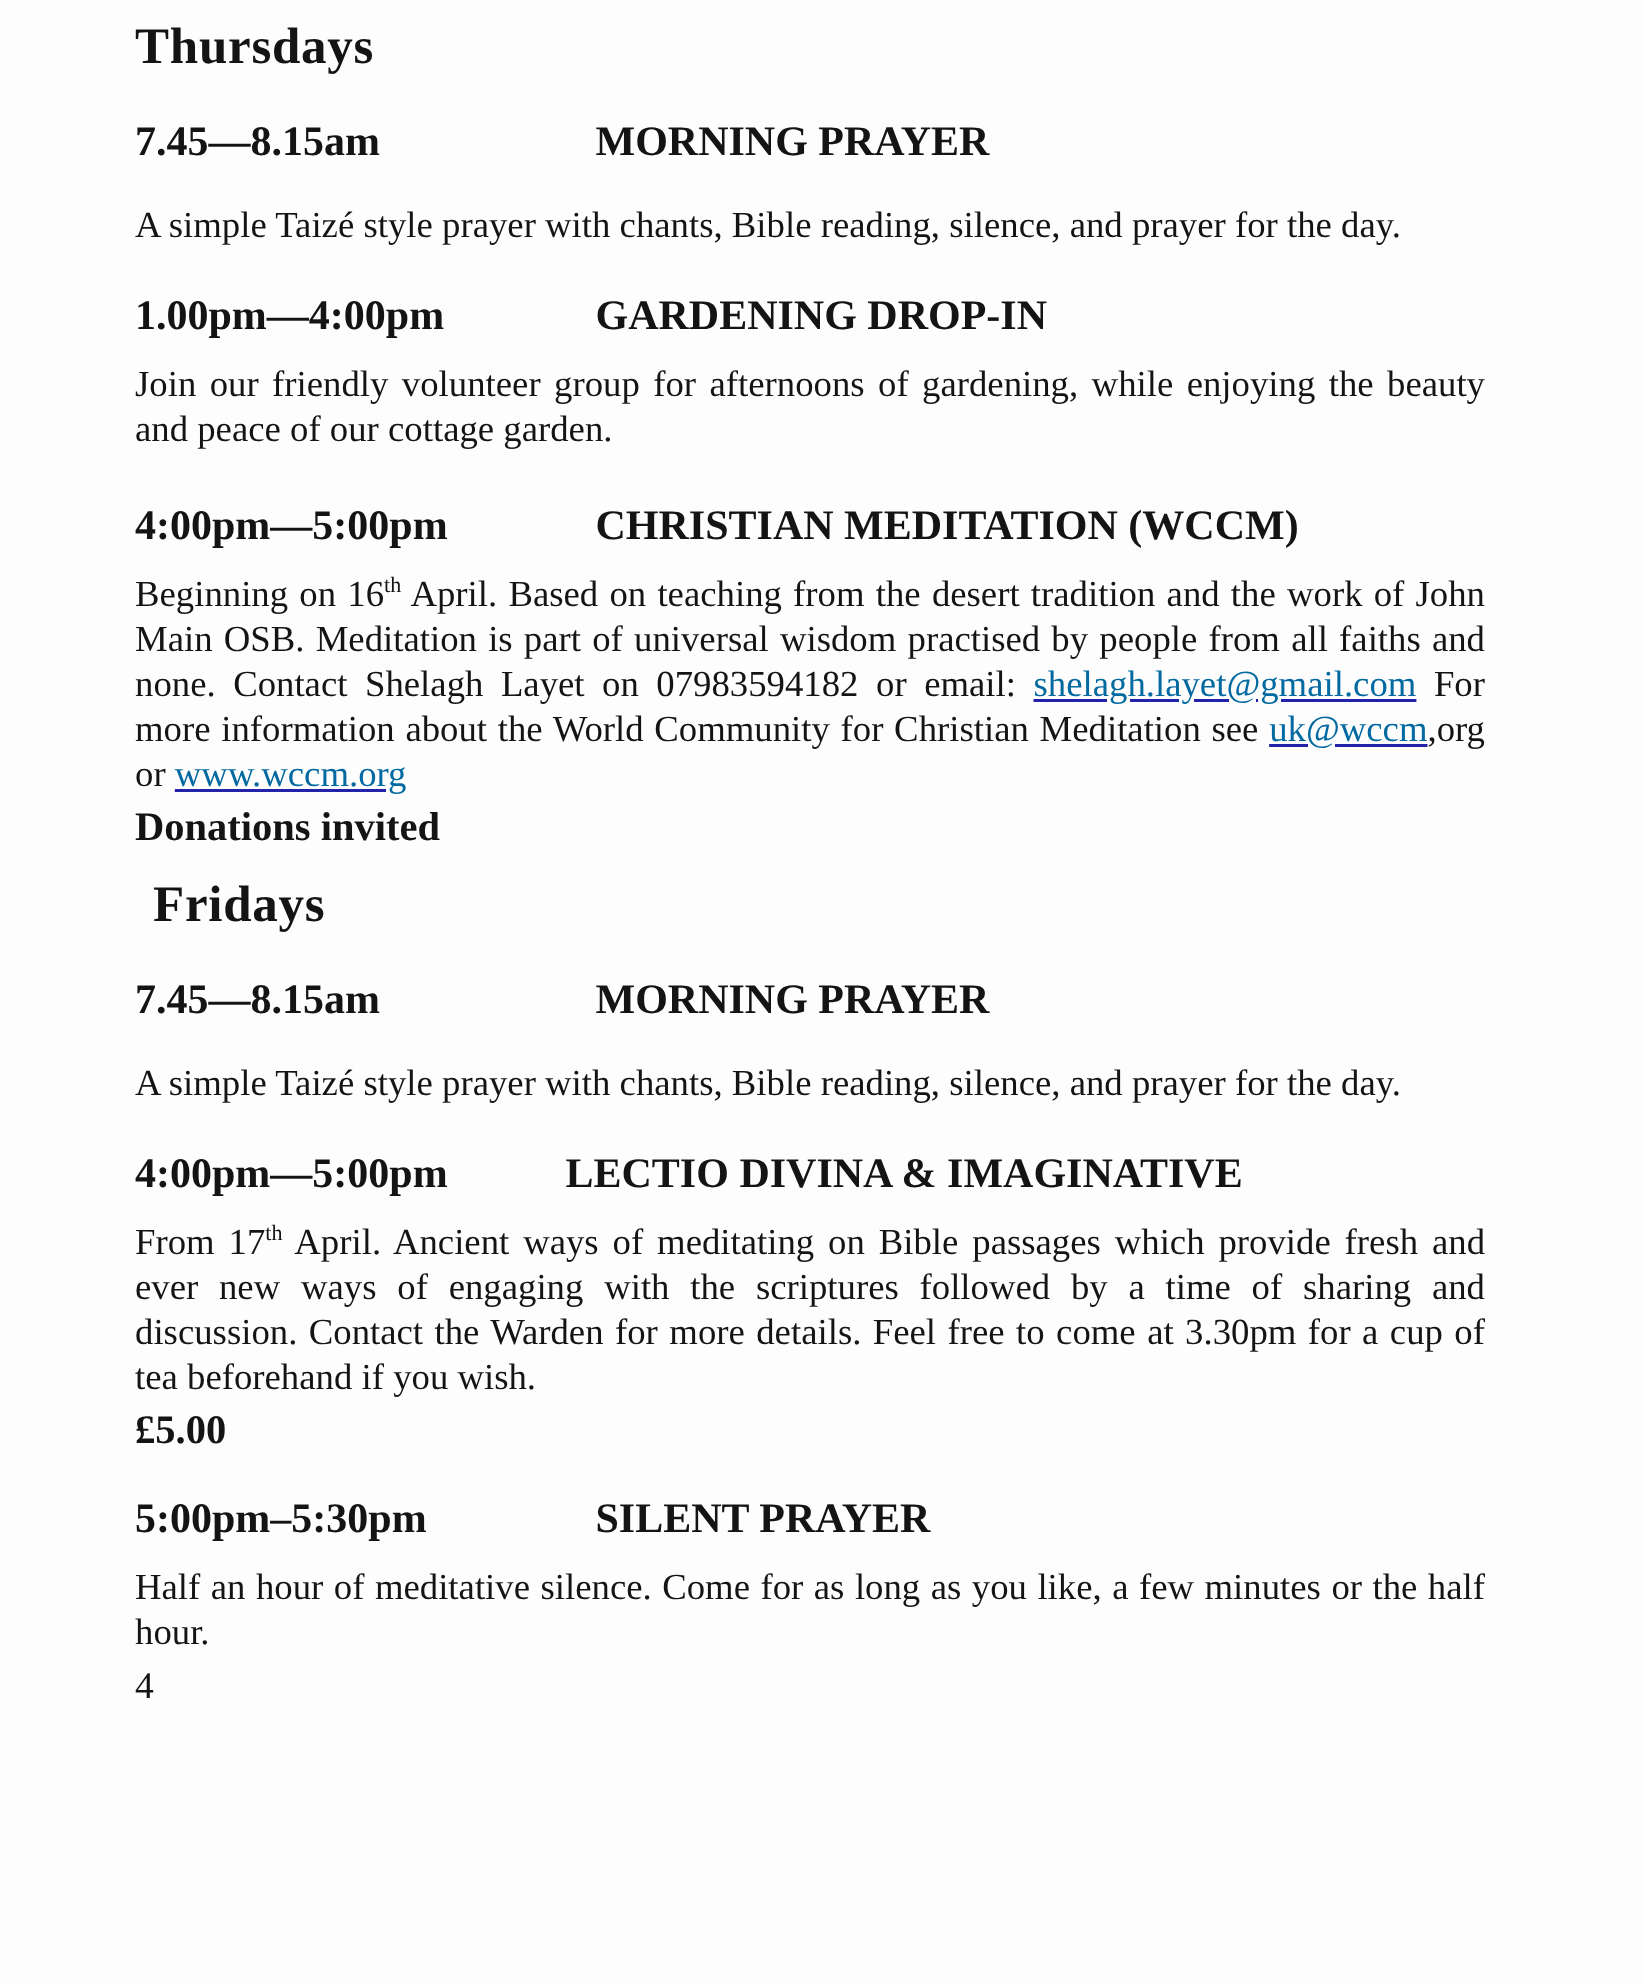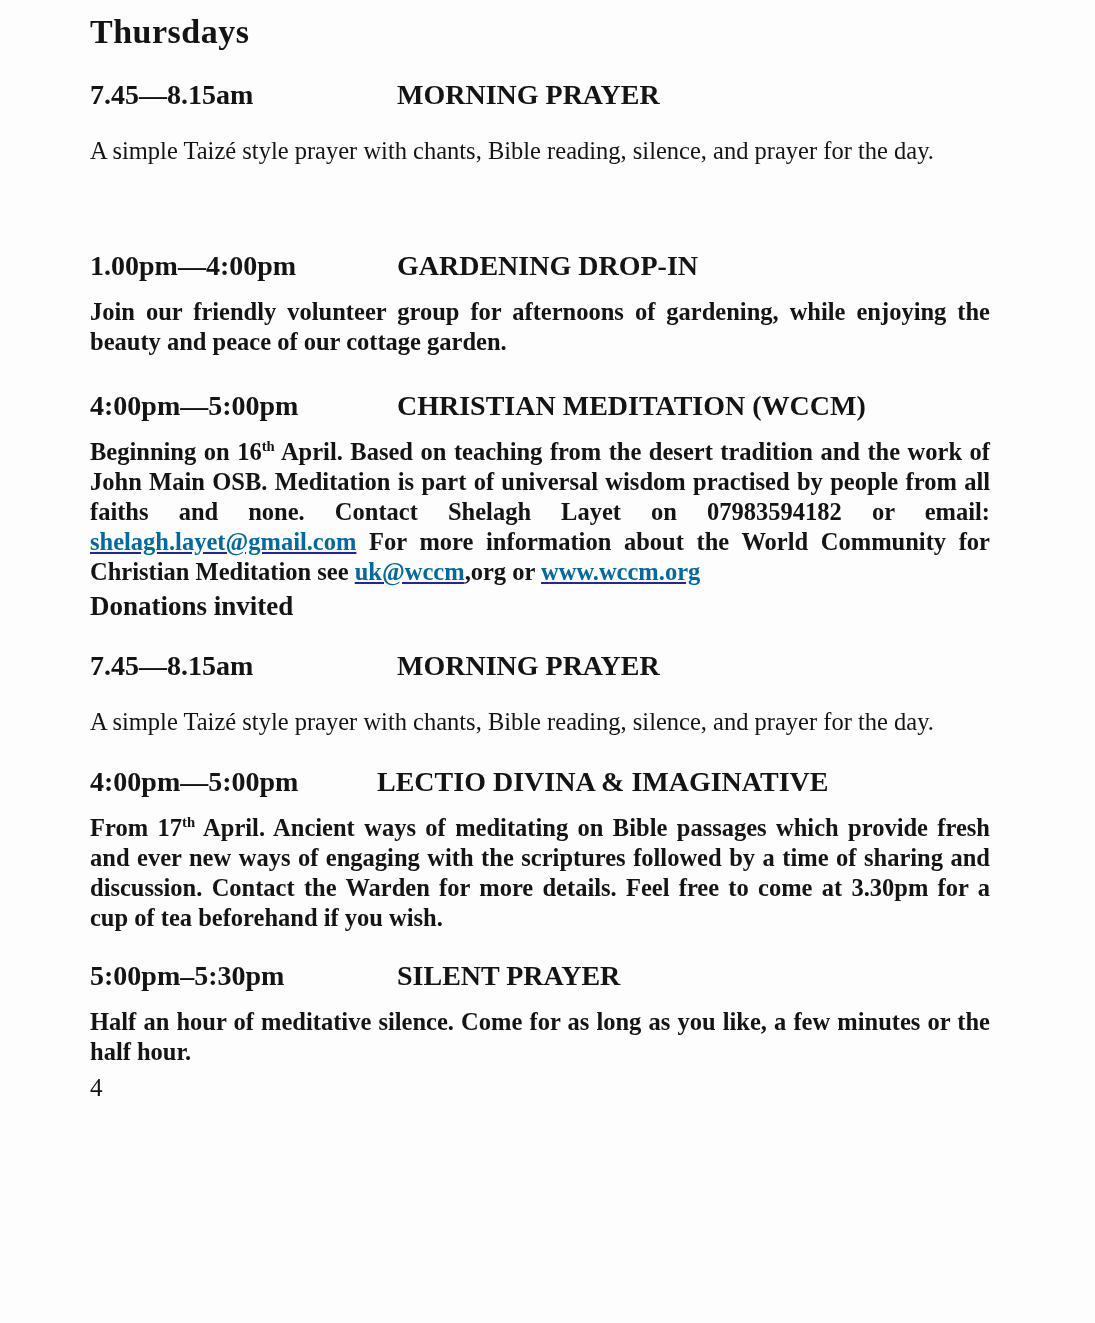--- a/index.html
+++ b/index.html
@@ -47,22 +47,22 @@
     margin-top: 22px;
     text-align: right;
     padding-right: 73px;
   }
   .body-text {
     font-size: 24.5px;
     line-height: 30px;
     margin: 24px 0 0 0;
     text-align: justify;
   }
-  .body-text.tight { margin-top: 14px; font-weight: bold; }
-  .gap-lg { margin-top: 83px; }
+  .body-text.tight { margin-top: 14px; }
+  .gap-lg { margin-top: 28px; }
   .gap-xl { margin-top: 32px; }
   .gap-md { margin-top: 28px; }
   .note-right {
     font-size: 27px;
     font-weight: bold;
     line-height: 34px;
     text-align: left;
     margin-top: 2px;
   }
   .fridays-heading { margin-top: 16px; }
@@ -102,32 +102,34 @@
   </div>
   <p class="body-text tight">Join our friendly volunteer group for afternoons of gardening, while enjoying the beauty and peace of our cottage garden.</p>
 
   <div class="event-row gap-xl">
     <span class="time">4:00pm—5:00pm</span>
     <span class="title">CHRISTIAN MEDITATION (WCCM)</span>
   </div>
   <p class="body-text tight"><span>Beginning on 16</span><sup>th</sup><span> April.  Based on teaching from the desert tradition and the work of John Main OSB. Meditation is part of universal wisdom practised by people from all faiths and none. Contact Shelagh Layet on 07983594182 or email: </span><a class="link">shelagh.layet@gmail.com</a><span> For more information about the World Community for Christian Meditation see </span><a class="link">uk@wccm</a><span>,org or </span><a class="link">www.wccm.org</a></p>
   <div class="note-right">Donations invited</div>
 
+  <h1 class="day-heading indent fridays-heading">Fridays</h1>
 
   <div class="event-row">
     <span class="time">7.45—8.15am</span>
     <span class="title">MORNING PRAYER</span>
   </div>
   <p class="body-text">A simple Taizé style prayer with chants, Bible reading, silence, and prayer for the day.</p>
 
   <div class="event-row narrow-gap gap-md">
     <span class="time">4:00pm—5:00pm</span>
     <span class="title">LECTIO DIVINA  &amp; IMAGINATIVE</span>
   </div>
   <p class="body-text tight"><span>From 17</span><sup>th</sup><span> April. Ancient ways of meditating on Bible passages which provide fresh and ever new ways of engaging with the scriptures followed by a time of sharing and discussion.  Contact the Warden for more details. Feel free to come at 3.30pm for a cup of tea beforehand if you wish.</span></p>
+  <div class="note-right">£5.00</div>
 
   <div class="event-row">
     <span class="time">5:00pm–5:30pm</span>
     <span class="title">SILENT PRAYER</span>
   </div>
   <p class="body-text tight">Half an hour of meditative silence. Come for as long as you like, a few minutes or the half hour.</p>
 
   <div class="page-number">4</div>
 
 </div>

